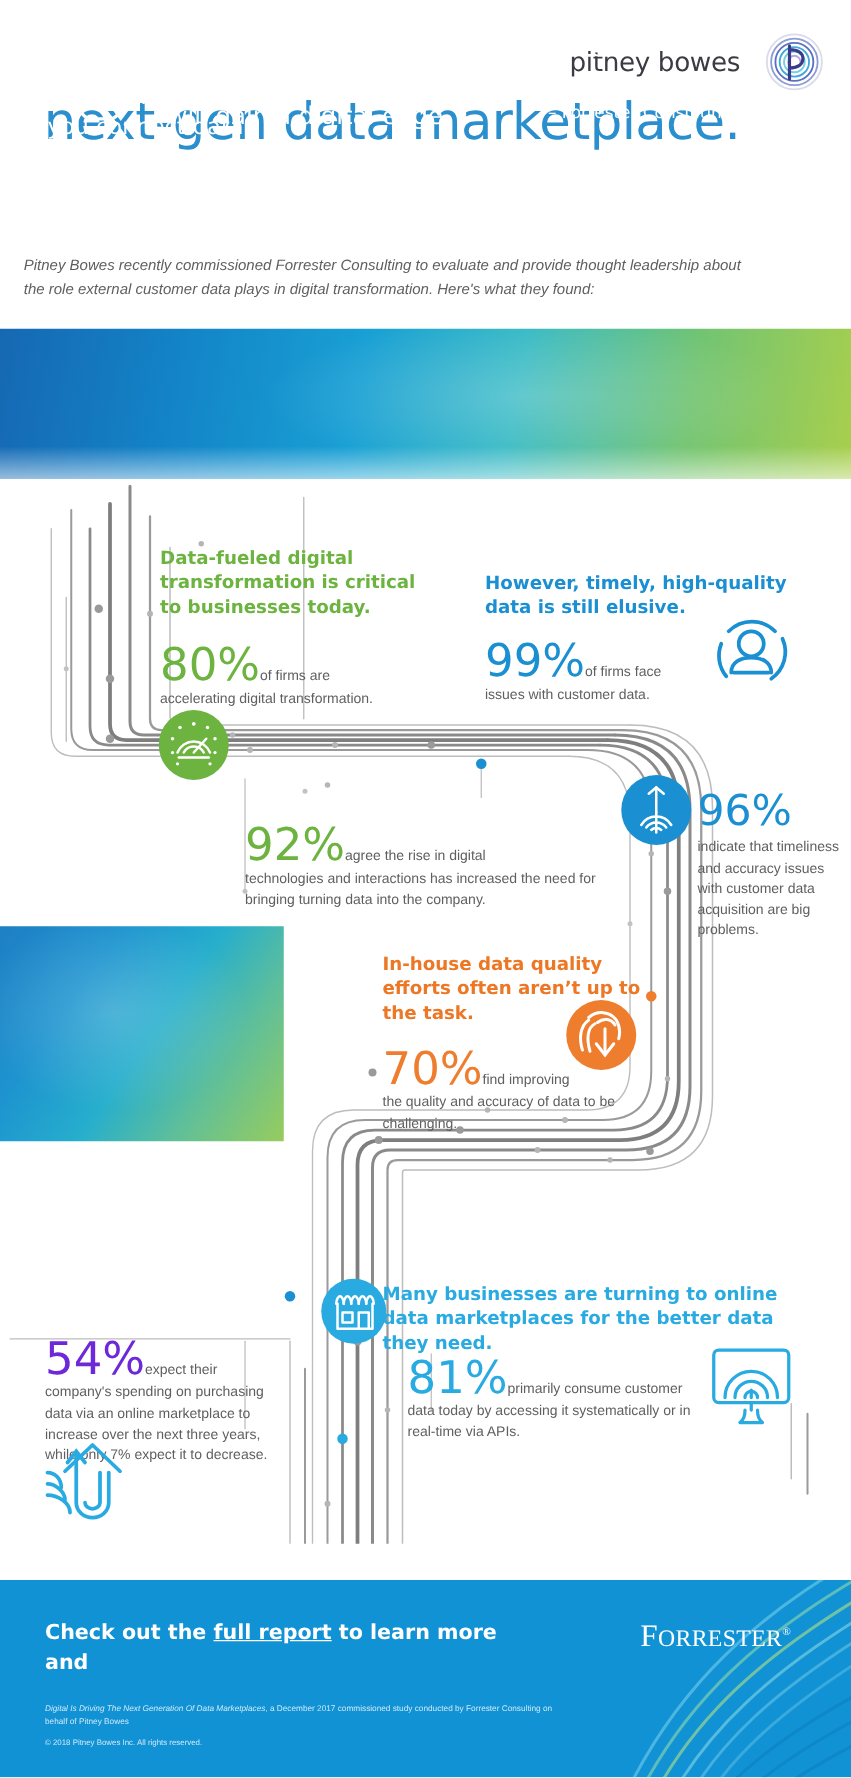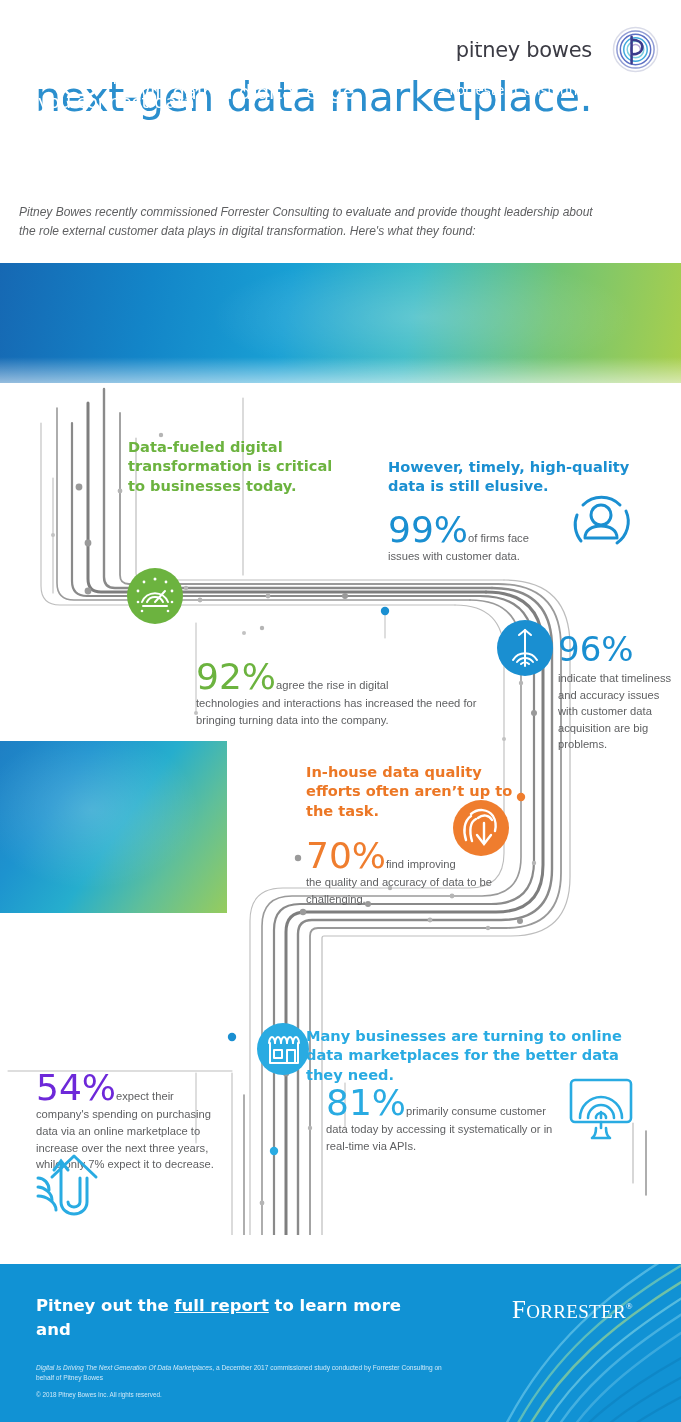--- a/index.html
+++ b/index.html
@@ -235,20 +235,24 @@
       <circle cx="274" cy="768" r="4.2" fill="#29abe2"></circle>
       <circle cx="310" cy="745" r="2.2" fill="#b5b5b5"></circle>
       <circle cx="262" cy="820" r="2.4" fill="#b5b5b5"></circle>
       <circle cx="196" cy="330" r="2.0" fill="#c2c2c2"></circle>
       <circle cx="244" cy="250" r="2.0" fill="#c2c2c2"></circle>
     </g>
   </svg>
 
   <div class="b-80">
     <div class="hd green">Data-fueled digital transformation is critical to businesses today.</div>
+    <div class="row">
+      <span class="pct green inline-pct">80%</span><span class="inline-after">of firms are</span>
+      <div class="body-t">accelerating digital transformation.</div>
+    </div>
   </div>
   <div class="badge badge-80">
     <svg viewBox="0 0 56 56" width="56" height="56">
       <g fill="none" stroke="#fff" stroke-width="2" stroke-linecap="round">
         <path d="M15 34 A14 14 0 0 1 41 34"></path>
         <path d="M20 34 A9 9 0 0 1 36 34"></path>
         <path d="M16 38 L40 38"></path>
         <path d="M28 34 L38 23"></path>
       </g>
       <g fill="#fff">
@@ -405,20 +409,20 @@
         <path d="M340 74 C264 120 188 174 160 260" stroke="#6fc9ea"></path>
         <path d="M340 92 C268 136 196 188 174 260" stroke="#5cbde6"></path>
       </g>
       <g fill="none" stroke="#0b7bb8" stroke-width="2.4" opacity="0.45">
         <path d="M340 120 C262 160 190 210 180 260"></path>
         <path d="M340 140 C268 176 200 220 196 260"></path>
         <path d="M340 160 C274 192 212 230 212 260"></path>
       </g>
     </svg>
     <div class="cta">
-      <span>Pitney out the </span><a href="#">full report</a><span> to learn more and</span><br>
+      <span>Check out the </span><a href="#">full report</a><span> to learn more and</span><br>
     </div>
     <div class="forrester"><span>F</span><span class="small">ORRESTER</span><sup>®</sup></div>
   </div>
   <div class="fn1"><i>Digital Is Driving The Next Generation Of Data Marketplaces</i><span>, a December 2017 commissioned study conducted by Forrester Consulting on behalf of Pitney Bowes</span></div>
   <div class="fn2">© 2018 Pitney Bowes Inc. All rights reserved.</div>
 
 </div>
 
 </body></html>

